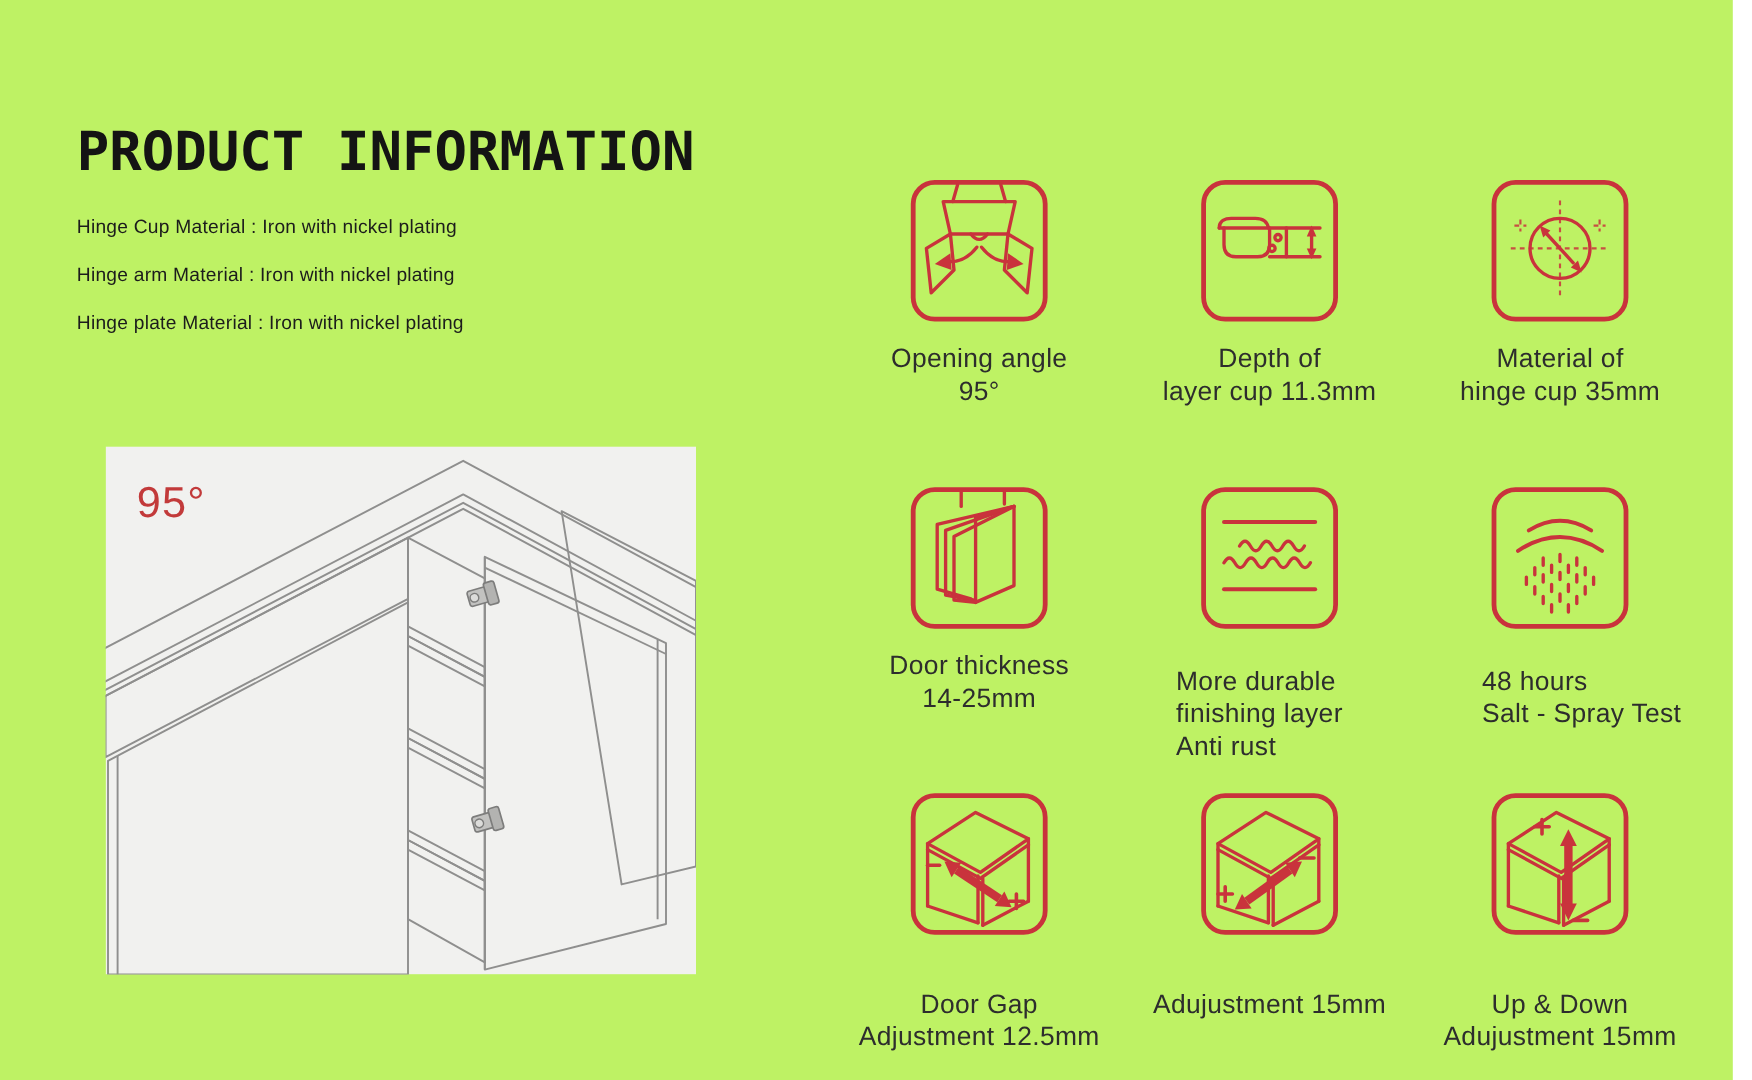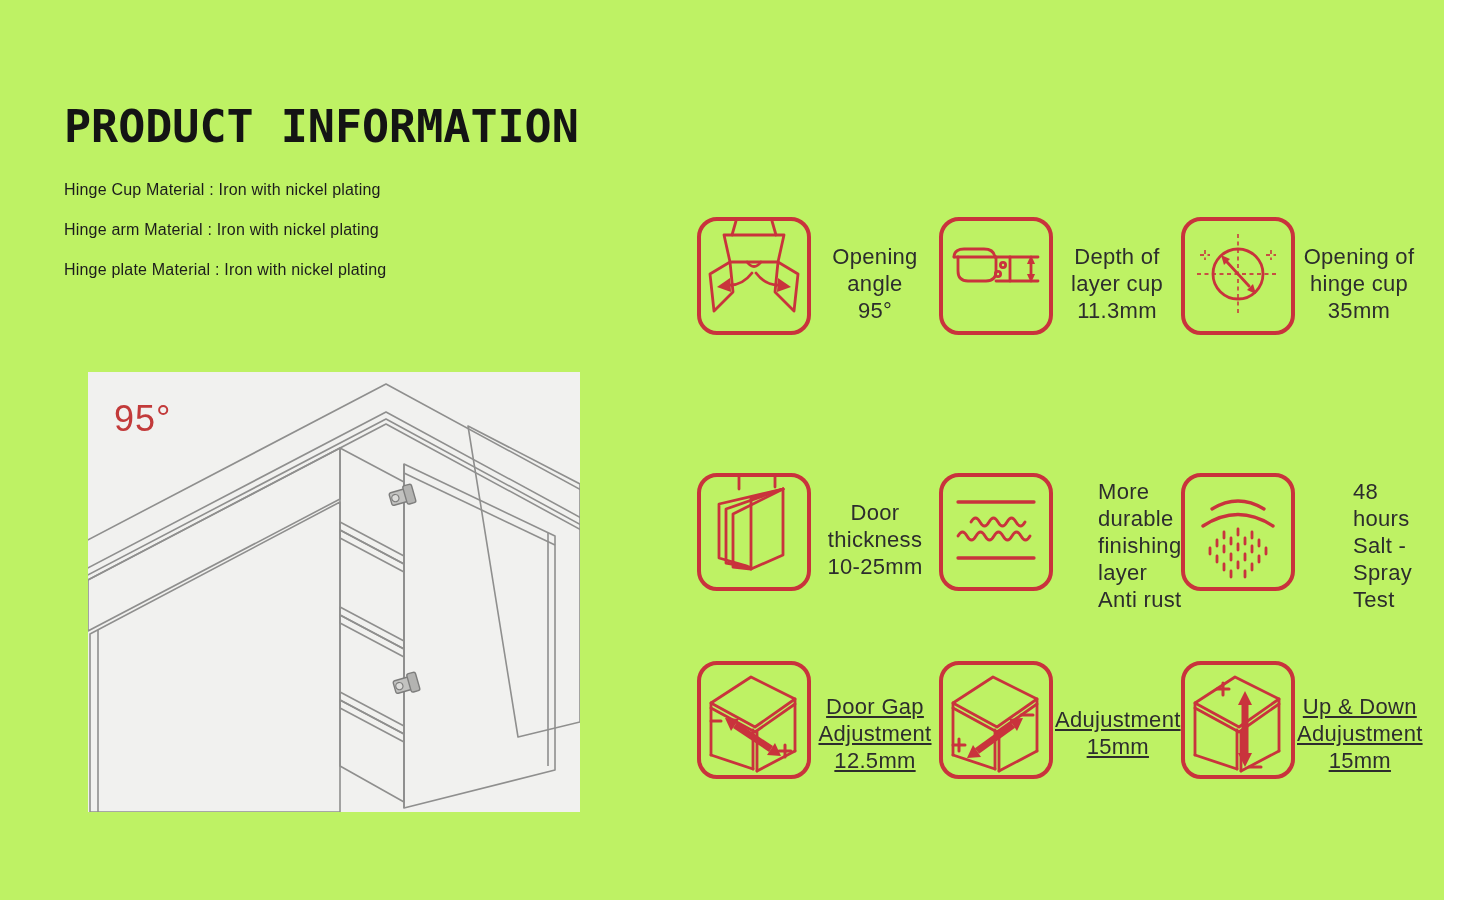--- a/index.html
+++ b/index.html
@@ -16,26 +16,26 @@
 
   
   .figure{position:absolute;left:88px;top:372px;width:492px;height:440px;}
   .angle-label{position:absolute;left:26px;top:26px;font-size:36px;color:#c23a3a;
                letter-spacing:1px;z-index:3;}
   .figure svg{position:absolute;left:0;top:0;}
 
   
   .features{position:absolute;left:695px;top:148px;display:grid;
             grid-template-columns:242px 242px 242px;grid-template-rows:256px 255px auto;}
-  .card{display:flex;align-items:center;}
+  .card{display:flex;flex-direction:column;align-items:center;}
   .card .icon-wrap{width:118px;height:122px;flex:0 0 auto;}
   .caption{margin-top:15px;font-size:22px;line-height:27px;color:#2d2d2d;
            text-align:center;letter-spacing:0.3px;width:100%;}
   .caption span{display:block;}
-  .row3 .caption{margin-top:26px;text-decoration:underline;}
+  .row3 .caption{margin-top:42px;}
   .cap-left{text-align:left;margin-top:28px;}
   .card.c5 .caption{padding-left:43px;box-sizing:border-box;}
   .card.c6 .caption{padding-left:56px;box-sizing:border-box;}
 
   
   .ic .br{fill:none;stroke:#c9333c;stroke-width:4;}
   .ic .ln{fill:none;stroke:#c9333c;stroke-width:2.8;stroke-linecap:round;stroke-linejoin:round;}
   .ic .th{fill:none;stroke:#c9333c;stroke-width:3.3;stroke-linecap:round;}
   .ic .fl{fill:#c9333c;stroke:none;}
   .ic .sh{fill:none;stroke:#c9333c;stroke-width:7;stroke-linecap:butt;}
@@ -158,40 +158,40 @@
           <path class="dash" d="M18,59 H100"></path>
           <path class="dash" d="M59,19 V99"></path>
           <path class="dash" d="M21,40 H31 M26,35 V45"></path>
           <path class="dash" d="M87,40 H97 M92,35 V45"></path>
           <path class="ln" d="M48,47 L70,71" stroke-width="2.6"></path>
           <polygon class="fl" points="42,40 45,50 51,44"></polygon>
           <polygon class="fl" points="77,79 68,75 74,69"></polygon>
         </svg>
       </div>
       <div class="caption">
-        <span>Opening of</span>
+        <span>Material of</span>
         <span>hinge cup 35mm</span>
       </div>
     </div>
 
     <div class="card">
       <div class="icon-wrap">
         <svg class="ic" width="118" height="122" viewBox="0 0 118 122">
           <rect class="br" x="4" y="4" width="110" height="114" rx="18"></rect>
           <path class="ln" d="M44,6 V18"></path>
             <path class="ln" d="M80,6 V16"></path>
           <path class="ln" d="M88,18 L24,33 L24,87 L52,95" stroke-width="2.2"></path>
           <path class="ln" d="M88,18 L31,38 L31,92 L54,96" stroke-width="2.2"></path>
           <path class="ln" d="M88,18 L38,43 L38,96 L56,98" stroke-width="2.2"></path>
           <polygon class="ln" points="56,27 88,18 88,84 56,98"></polygon>
         </svg>
       </div>
       <div class="caption">
         <span>Door thickness</span>
-        <span>10-25mm</span>
+        <span>14-25mm</span>
       </div>
     </div>
 
     <div class="card c5">
       <div class="icon-wrap">
         <svg class="ic" width="118" height="122" viewBox="0 0 118 122">
           <rect class="br" x="4" y="4" width="110" height="114" rx="18"></rect>
           <path class="th" d="M21,31 H97"></path>
           <path class="ln" d="M34,51 q4.5,-8 9,0 t9,0 t9,0 t9,0 t9,0 t9,0" stroke-width="2.4"></path>
           <path class="ln" d="M21,65 q4.5,-8 9,0 t9,0 t9,0 t9,0 t9,0 t9,0 t9,0 t9,0" stroke-width="2.4"></path>

